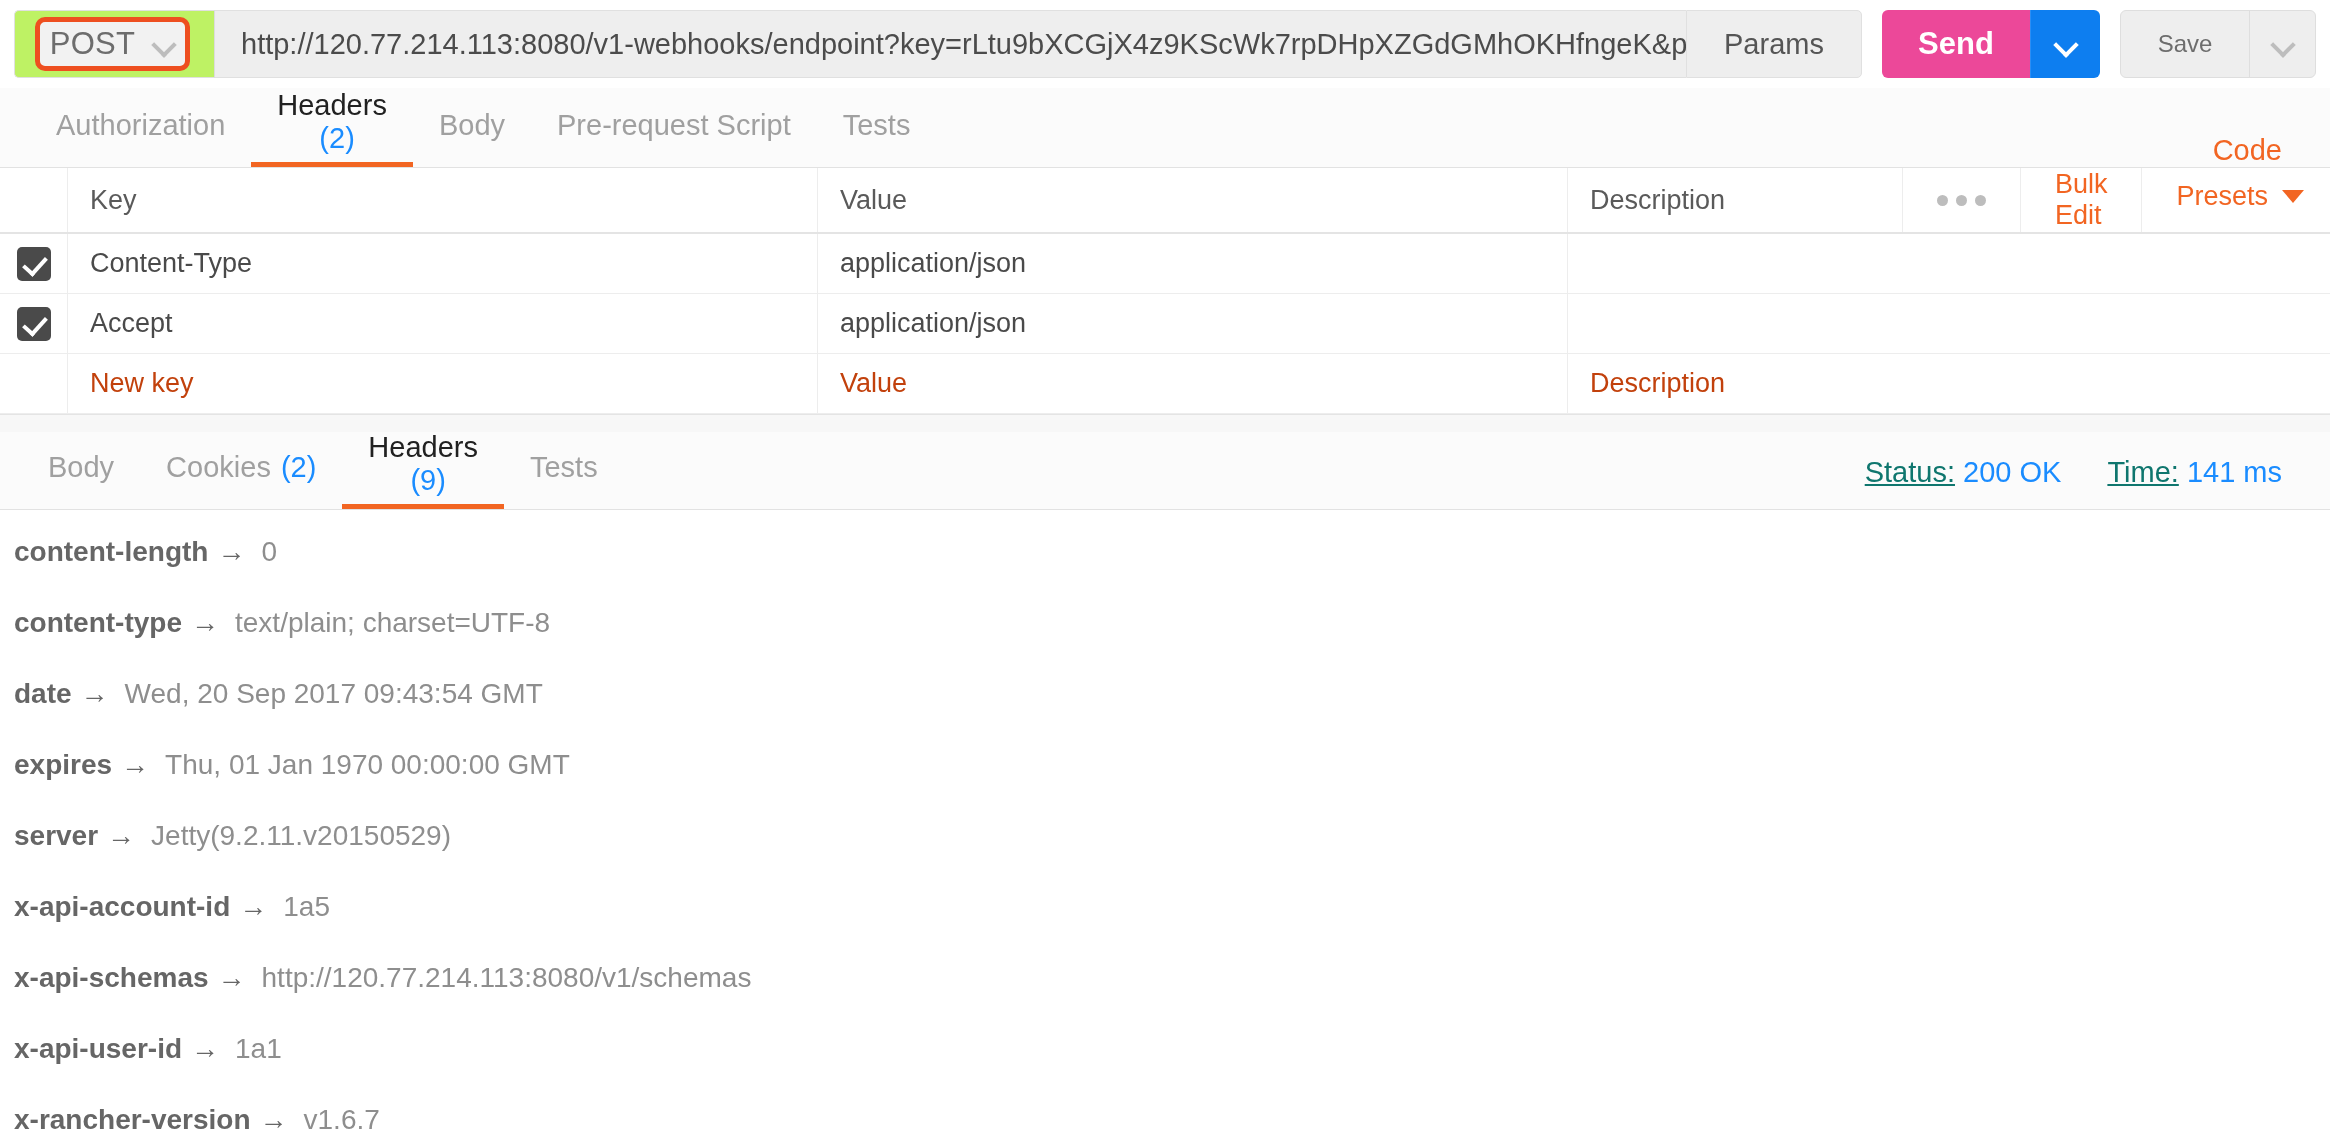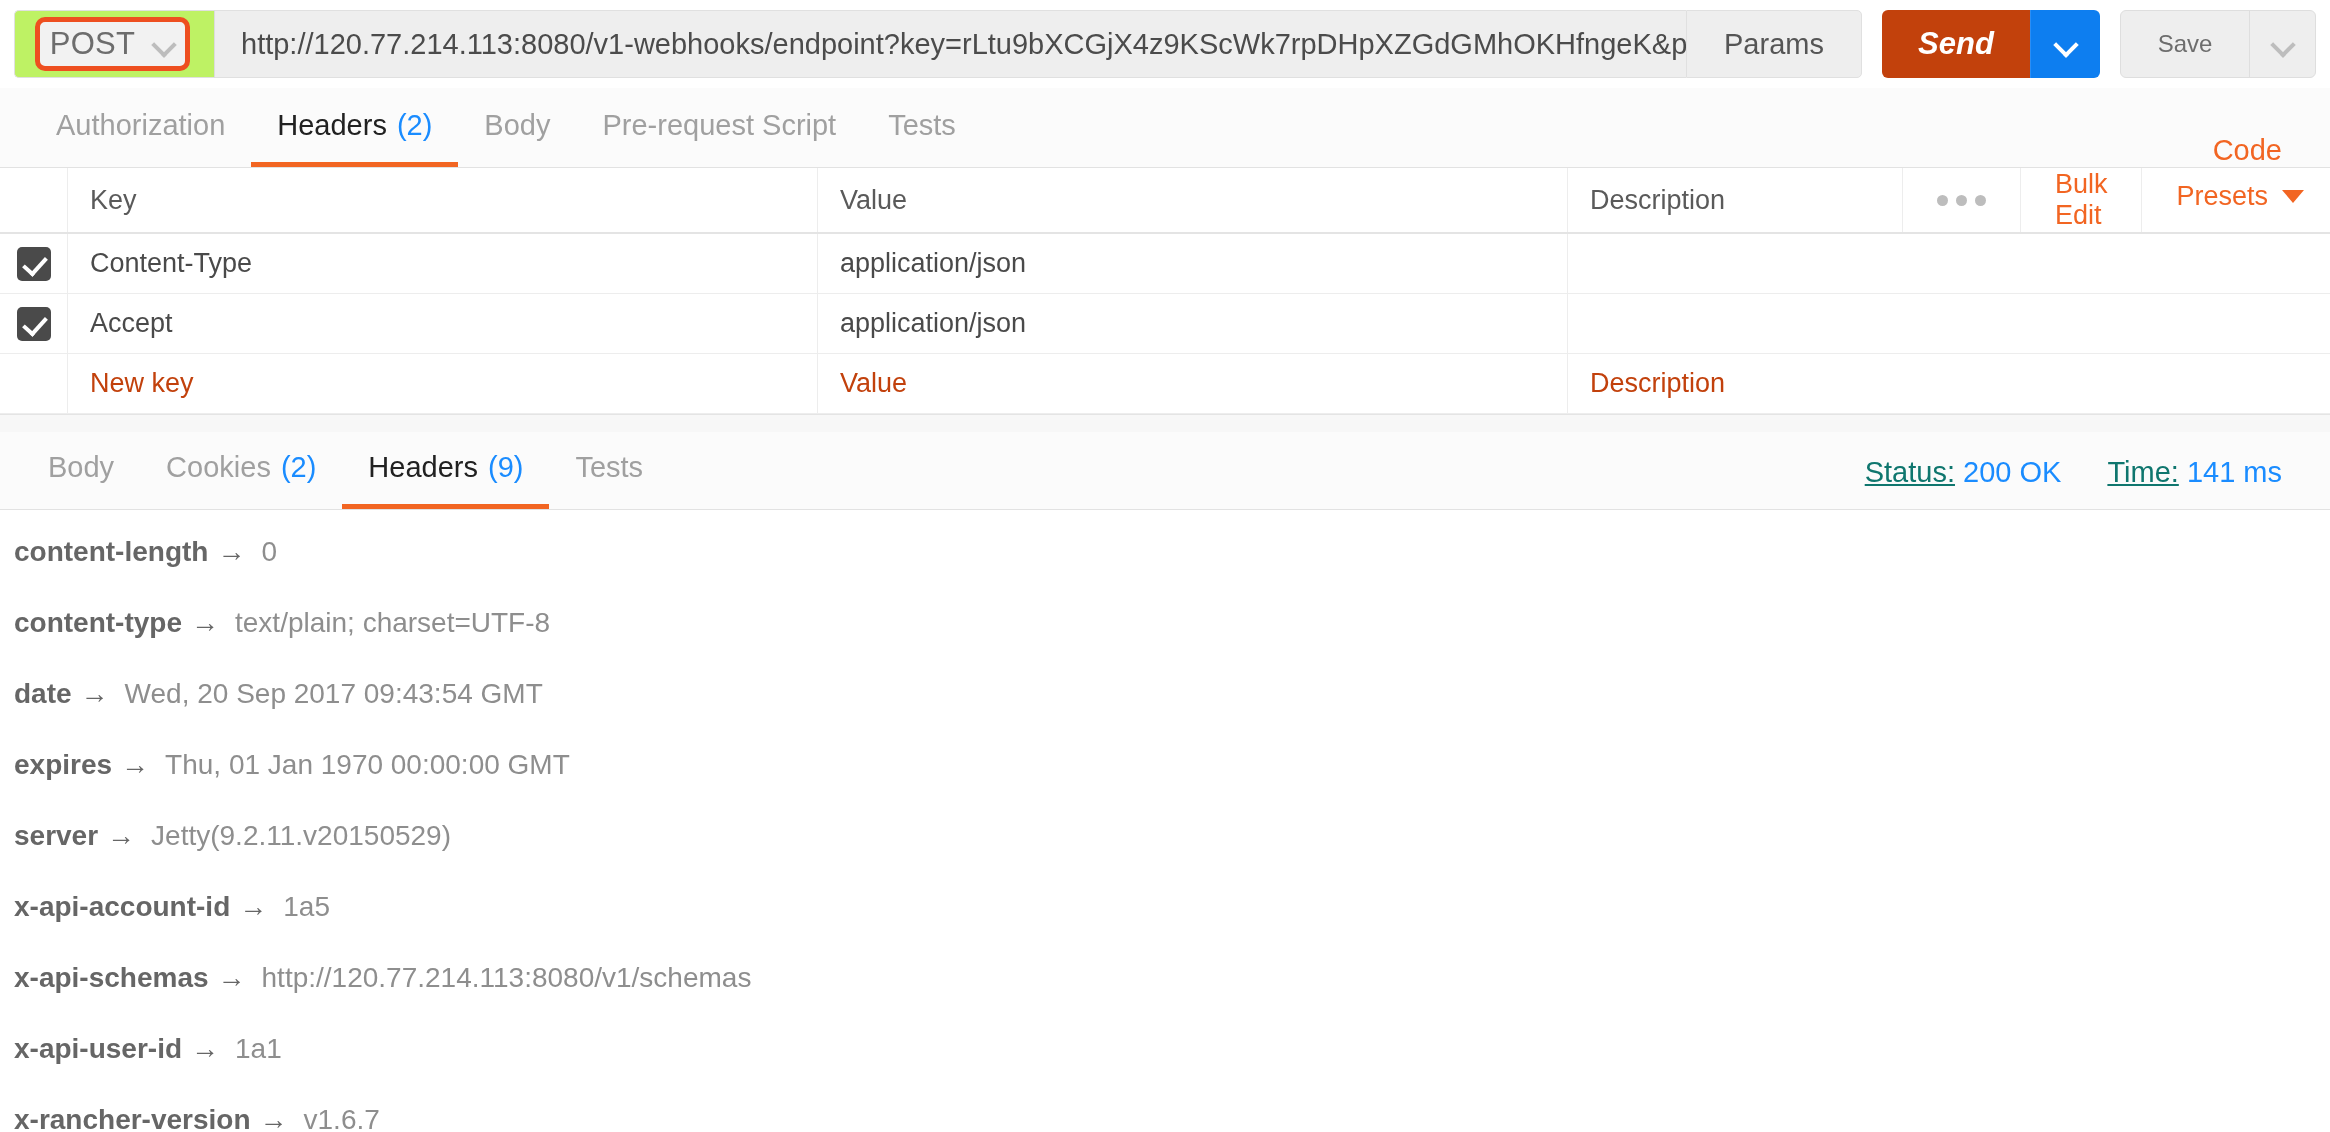--- a/index.html
+++ b/index.html
@@ -90,28 +90,27 @@
   }
   .spacer-sm { flex: 0 0 20px; }
   .send-group {
     display: flex;
     flex: 0 0 218px;
     border-radius: 6px;
     overflow: hidden;
   }
   .send-btn {
     flex: 1 1 auto;
-    background: #c2410c;
+    background: #ec4899;
     color: #ffffff;
     font-size: 31px;
     font-weight: bold;
     display: flex;
     align-items: center;
     justify-content: center;
-    font-style: italic;
   }
   .send-caret {
     flex: 0 0 70px;
     background: #0d7ef0;
     border-left: 1px solid #2b8ef5;
     display: flex;
     align-items: center;
     justify-content: center;
   }
   .send-caret .chev::before { border-color: #ffffff; }
@@ -156,20 +155,21 @@
     display: flex;
     align-items: center;
     font-size: 29px;
     color: #a0a0a0;
     border-bottom: 5px solid transparent;
     white-space: nowrap;
   }
   .tab.active {
     color: #212121;
     border-bottom-color: #f26522;
+    flex-direction: column;
   }
   .tab .cnt { color: #1a8cff; margin-left: 10px; }
   .code-link {
     margin-left: auto;
     font-size: 29px;
     color: #f26522;
     padding-right: 18px;
   }
 
   

